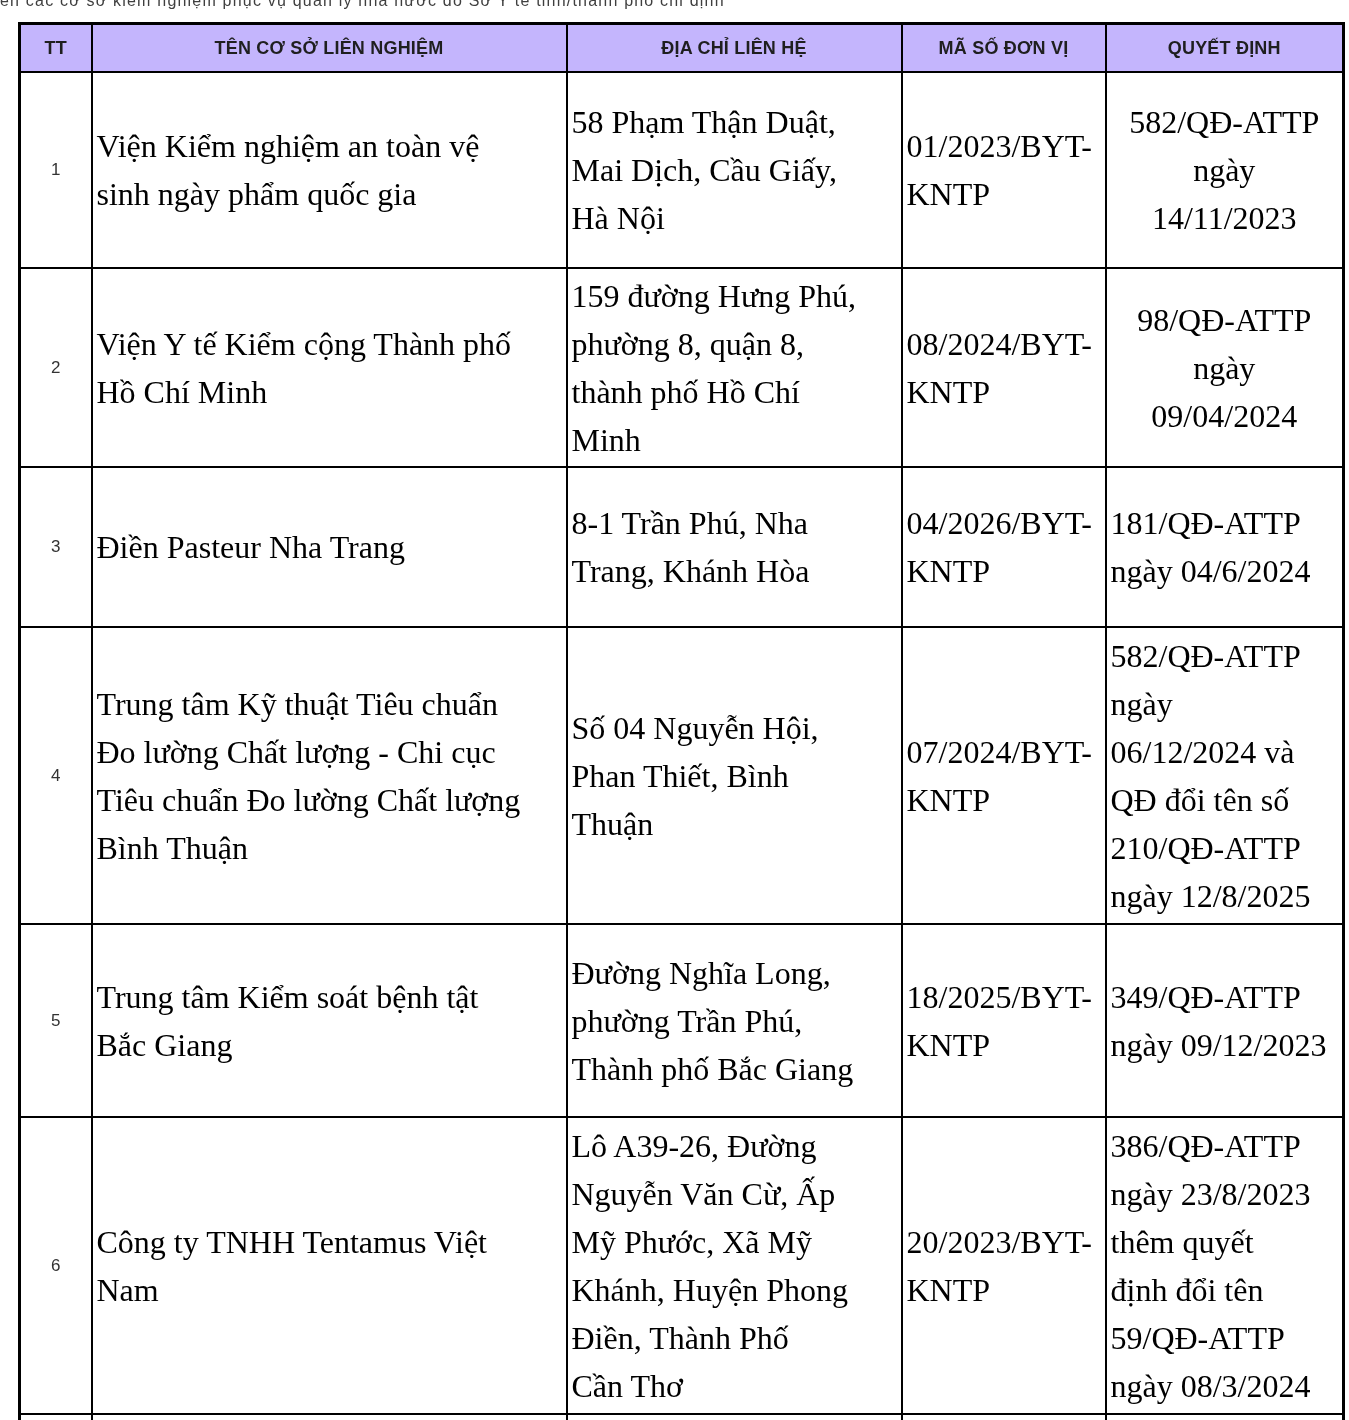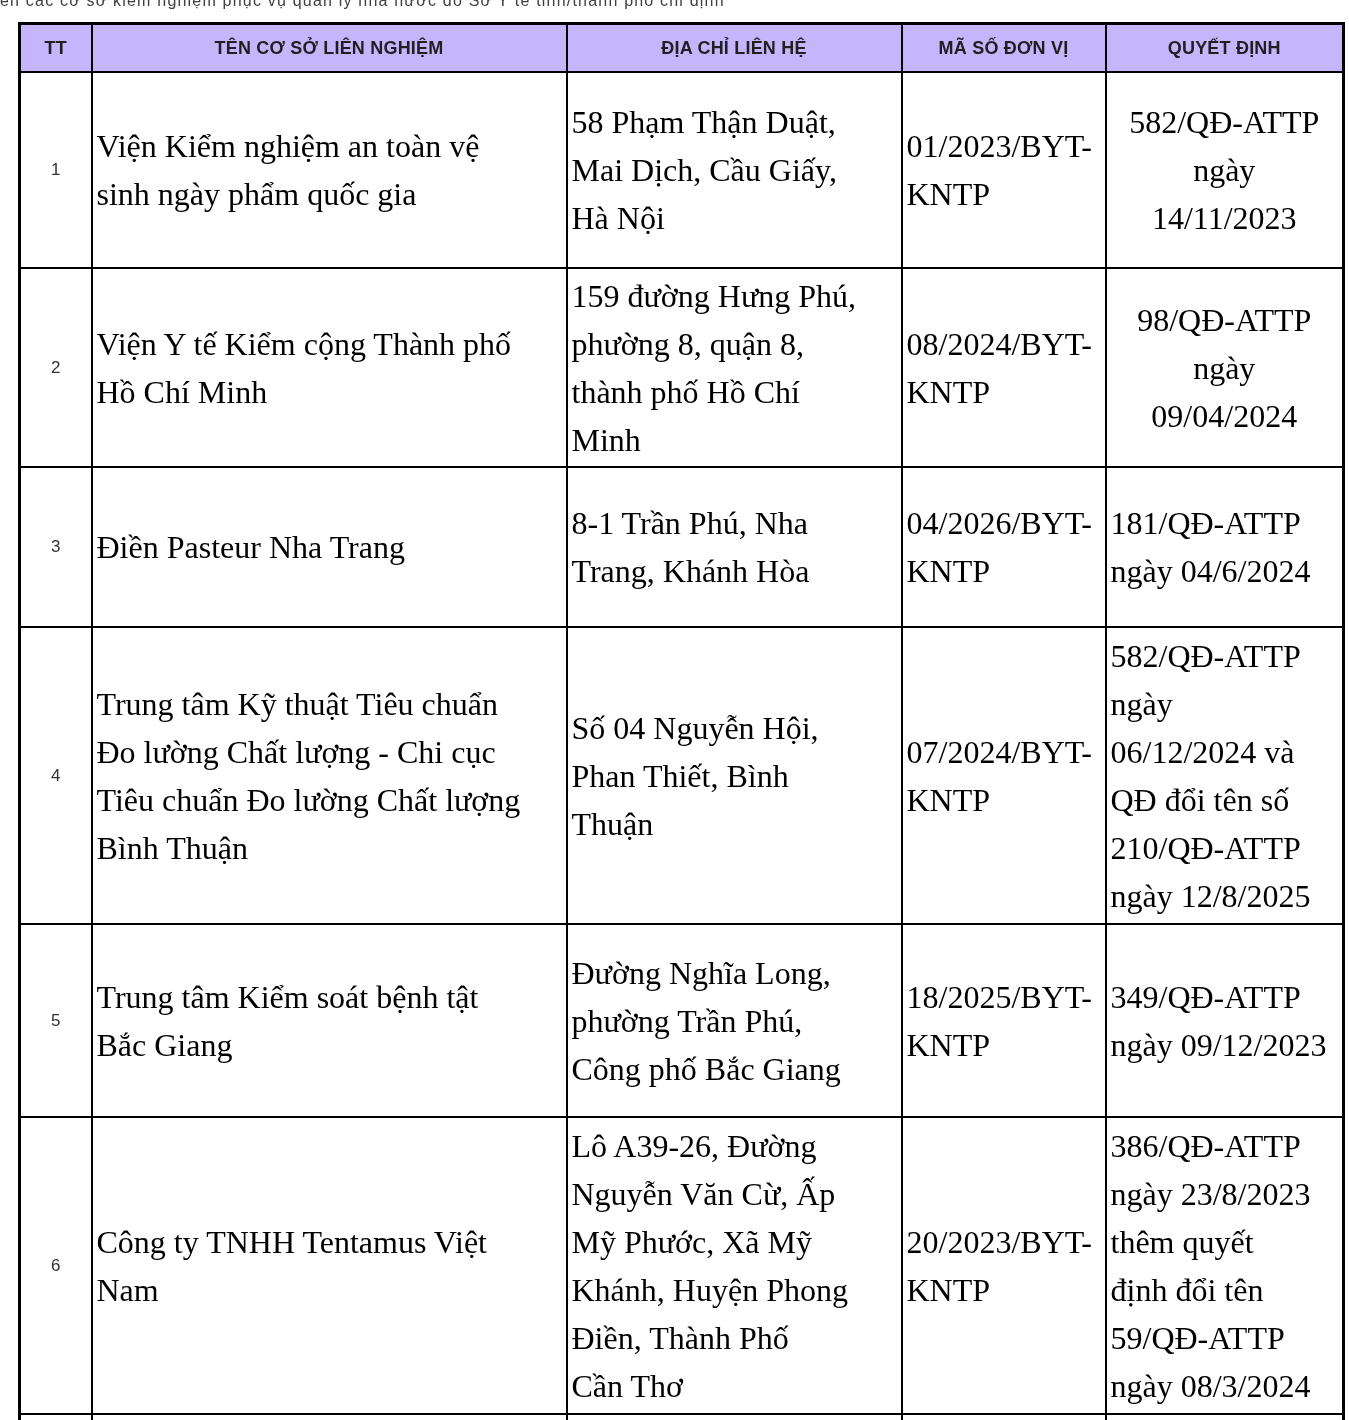--- a/index.html
+++ b/index.html
@@ -150,21 +150,21 @@
 QĐ đổi tên số
 210/QĐ-ATTP
 ngày 12/8/2025</td>
       </tr>
       <tr style="height: 193px;">
         <td class="tt">5</td>
         <td>Trung tâm Kiểm soát bệnh tật
 Bắc Giang</td>
         <td>Đường Nghĩa Long,
 phường Trần Phú,
-Công phố Bắc Giang</td>
+Thành phố Bắc Giang</td>
         <td>18/2025/BYT-
 KNTP</td>
         <td>349/QĐ-ATTP
 ngày 09/12/2023</td>
       </tr>
       <tr style="height: 297px;">
         <td class="tt">6</td>
         <td>Công ty TNHH Tentamus Việt
 Nam</td>
         <td>Lô A39-26, Đường

